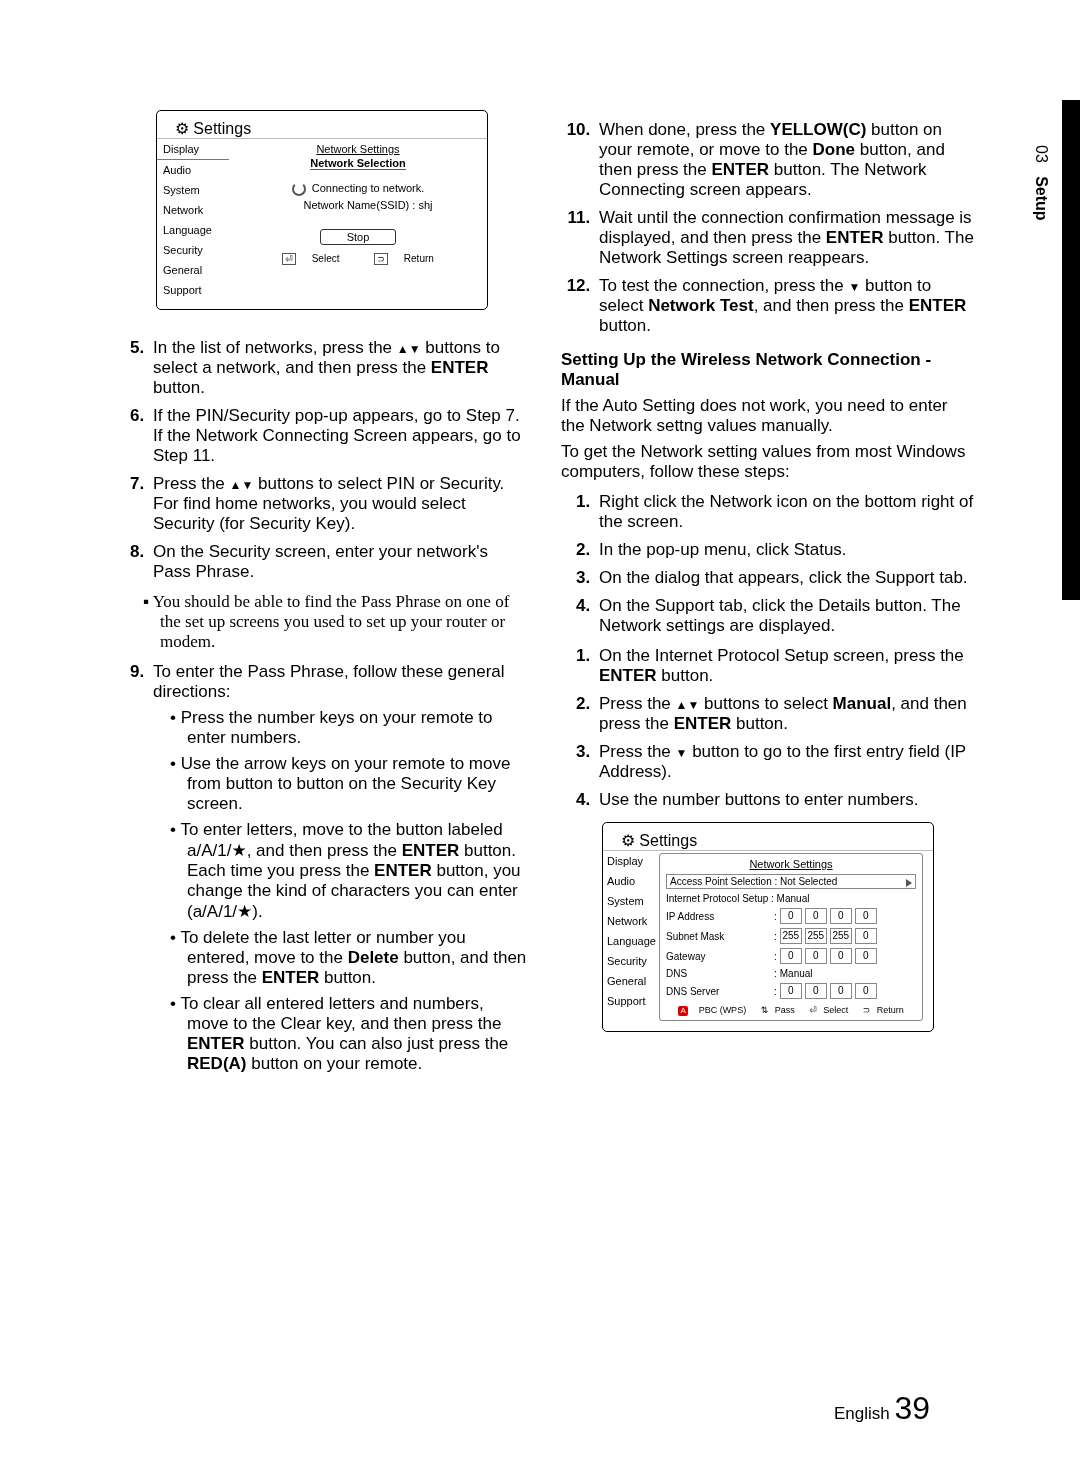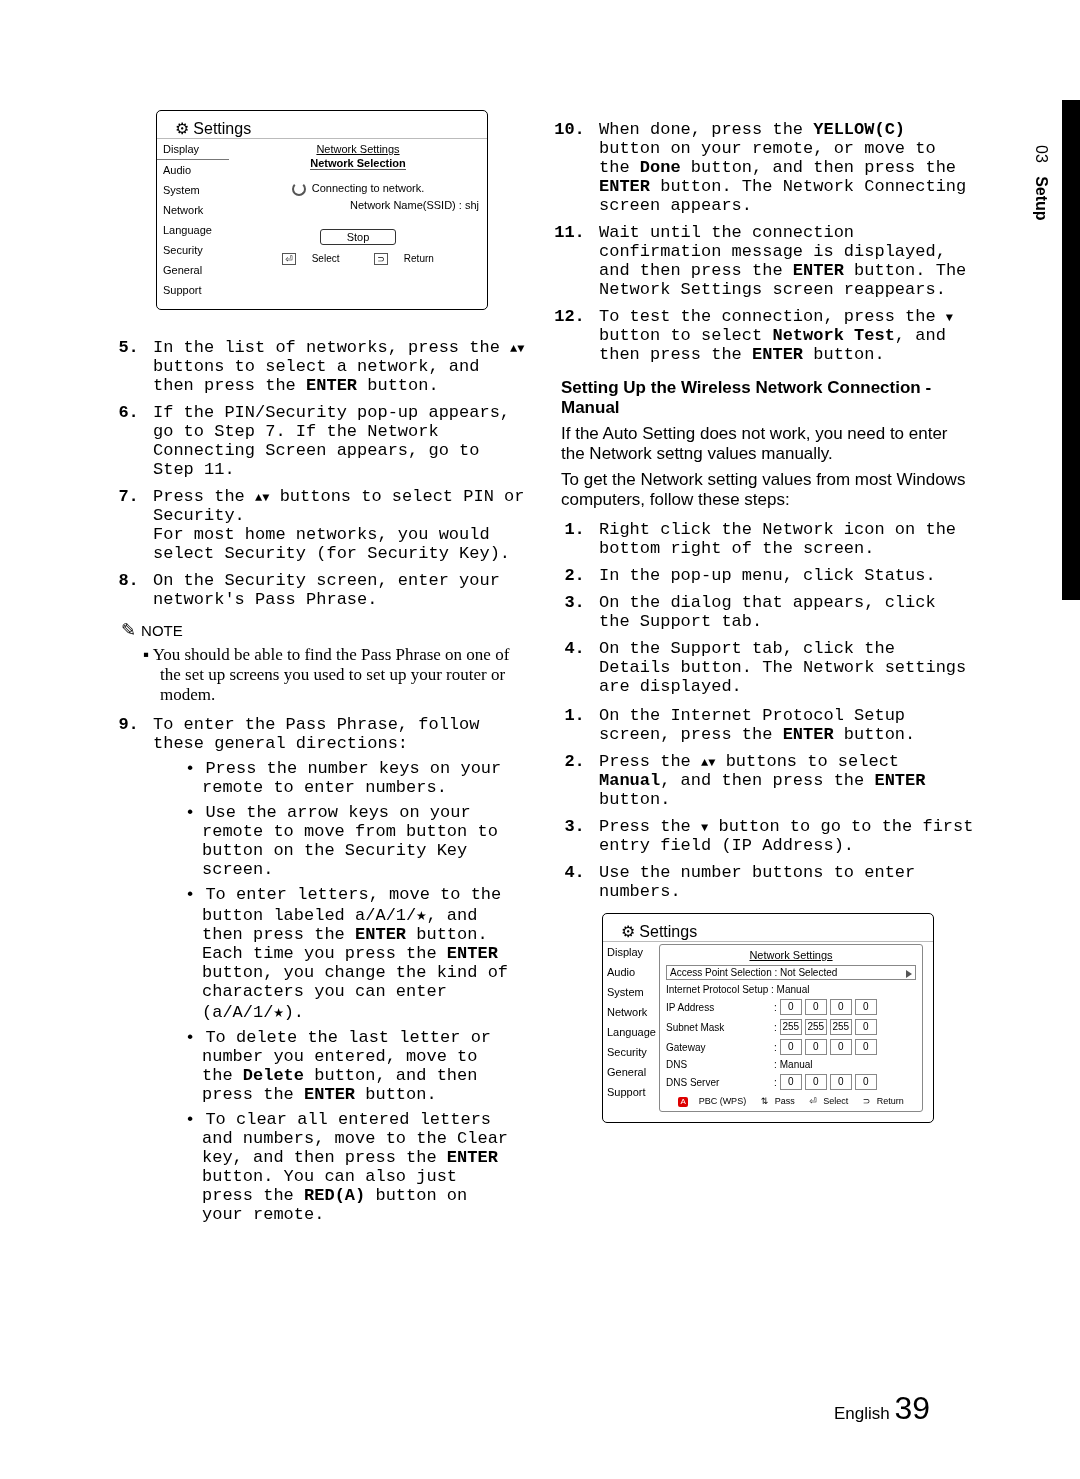--- a/index.html
+++ b/index.html
@@ -37,29 +37,28 @@
     writing-mode: vertical-rl;
     font-size: 16px;
   }
   ol {
     padding-left: 2em;
     margin: 10px 0;
   }
   ol li {
     margin-bottom: 8px;
     padding-left: 4px;
-    font-family: Liberation Mono, monospace;
   }
   ol li::marker {
     font-weight: bold;
   }
   ul.bullets {
     list-style: none;
     padding-left: 1em;
-    margin: 6px 15px;
+    margin: 6px 0;
   }
   ul.bullets li {
     text-indent: -1em;
     padding-left: 1em;
     margin-bottom: 6px;
   }
   ul.bullets li::before {
     content: "•  ";
   }
   .note-hdr {
@@ -108,21 +107,21 @@
   .tv-gear{display:inline-block;margin-right:4px;}
   .tv-row{display:flex;border-top:1px solid #bbb;}
   .tv-menu{width:72px;border-right:0;}
   .tv-menu div{padding:4px 6px;font-size:11px;}
   .tv-menu .active{border-bottom:1px solid #777;}
   .tv-panel{flex:1;padding:4px 8px;text-align:center;}
   .tv-panel-title{text-decoration:underline;font-size:11px;}
   .tv-sub{font-weight:bold;border-bottom:1px solid #555;display:inline-block;font-size:11px;margin-top:2px;}
   .tv-conn{margin-top:12px;font-size:11px;}
   .spinner{display:inline-block;border:2px solid #555;border-top-color:transparent;border-radius:50%;width:10px;height:10px;vertical-align:middle;margin-right:6px;}
-  .tv-ssid{font-size:11px;margin-top:3px;margin-left:20px;text-align:right;}
+  .tv-ssid{font-size:11px;margin-top:3px;margin-left:20px;text-align:center;}
   .stop-btn{display:inline-block;border:1px solid #333;border-radius:3px;padding:1px 26px;margin-top:18px;font-size:11px;}
   .tv-foot{margin-top:8px;font-size:10px;}
   .tv-foot span{margin:0 8px;}
   .icon-enter,.icon-return{display:inline-block;border:1px solid #555;font-size:9px;padding:0 2px;margin-right:2px;}
 
   
   .tv2 {
     border:1px solid #000;border-radius:5px;width:330px;height:200px;margin:12px auto 0 auto;
     font-size:11px;padding-top:8px;
   }
@@ -184,26 +183,25 @@
       </div>
     </div>
 
     <ol start="5">
       <li>
         <span>In the list of networks, press the </span><span class="arrow-up"></span><span class="arrow-down"></span><span> buttons to select a network, and then press the </span><b>ENTER</b><span> button.</span>
       </li>
       <li>If the PIN/Security pop-up appears, go to Step 7. If the Network Connecting Screen appears, go to Step 11.</li>
       <li>
         <span>Press the </span><span class="arrow-up"></span><span class="arrow-down"></span><span> buttons to select PIN or Security.</span><br>
-        <span>For most home networks, you would select Security (for Security Key).</span>
+        <span>For find home networks, you would select Security (for Security Key).</span>
       </li>
       <li>On the Security screen, enter your network's Pass Phrase.</li>
     </ol>
 
-    <div class="note-hdr">NOTE</div>
     <div class="note-body">You should be able to find the Pass Phrase on one of the set up screens you used to set up your router or modem.</div>
 
     <ol start="9">
       <li>
         <span>To enter the Pass Phrase, follow these general directions:</span>
         <ul class="bullets">
           <li>Press the number keys on your remote to enter numbers.</li>
           <li>Use the arrow keys on your remote to move from button to button on the Security Key screen.</li>
           <li><span>To enter letters, move to the button labeled a/A/1/★, and then press the </span><b>ENTER</b><span> button. Each time you press the </span><b>ENTER</b><span> button, you change the kind of characters you can enter (a/A/1/★).</span></li>
           <li><span>To delete the last letter or number you entered, move to the </span><b>Delete</b><span> button, and then press the </span><b>ENTER</b><span> button.</span></li>

